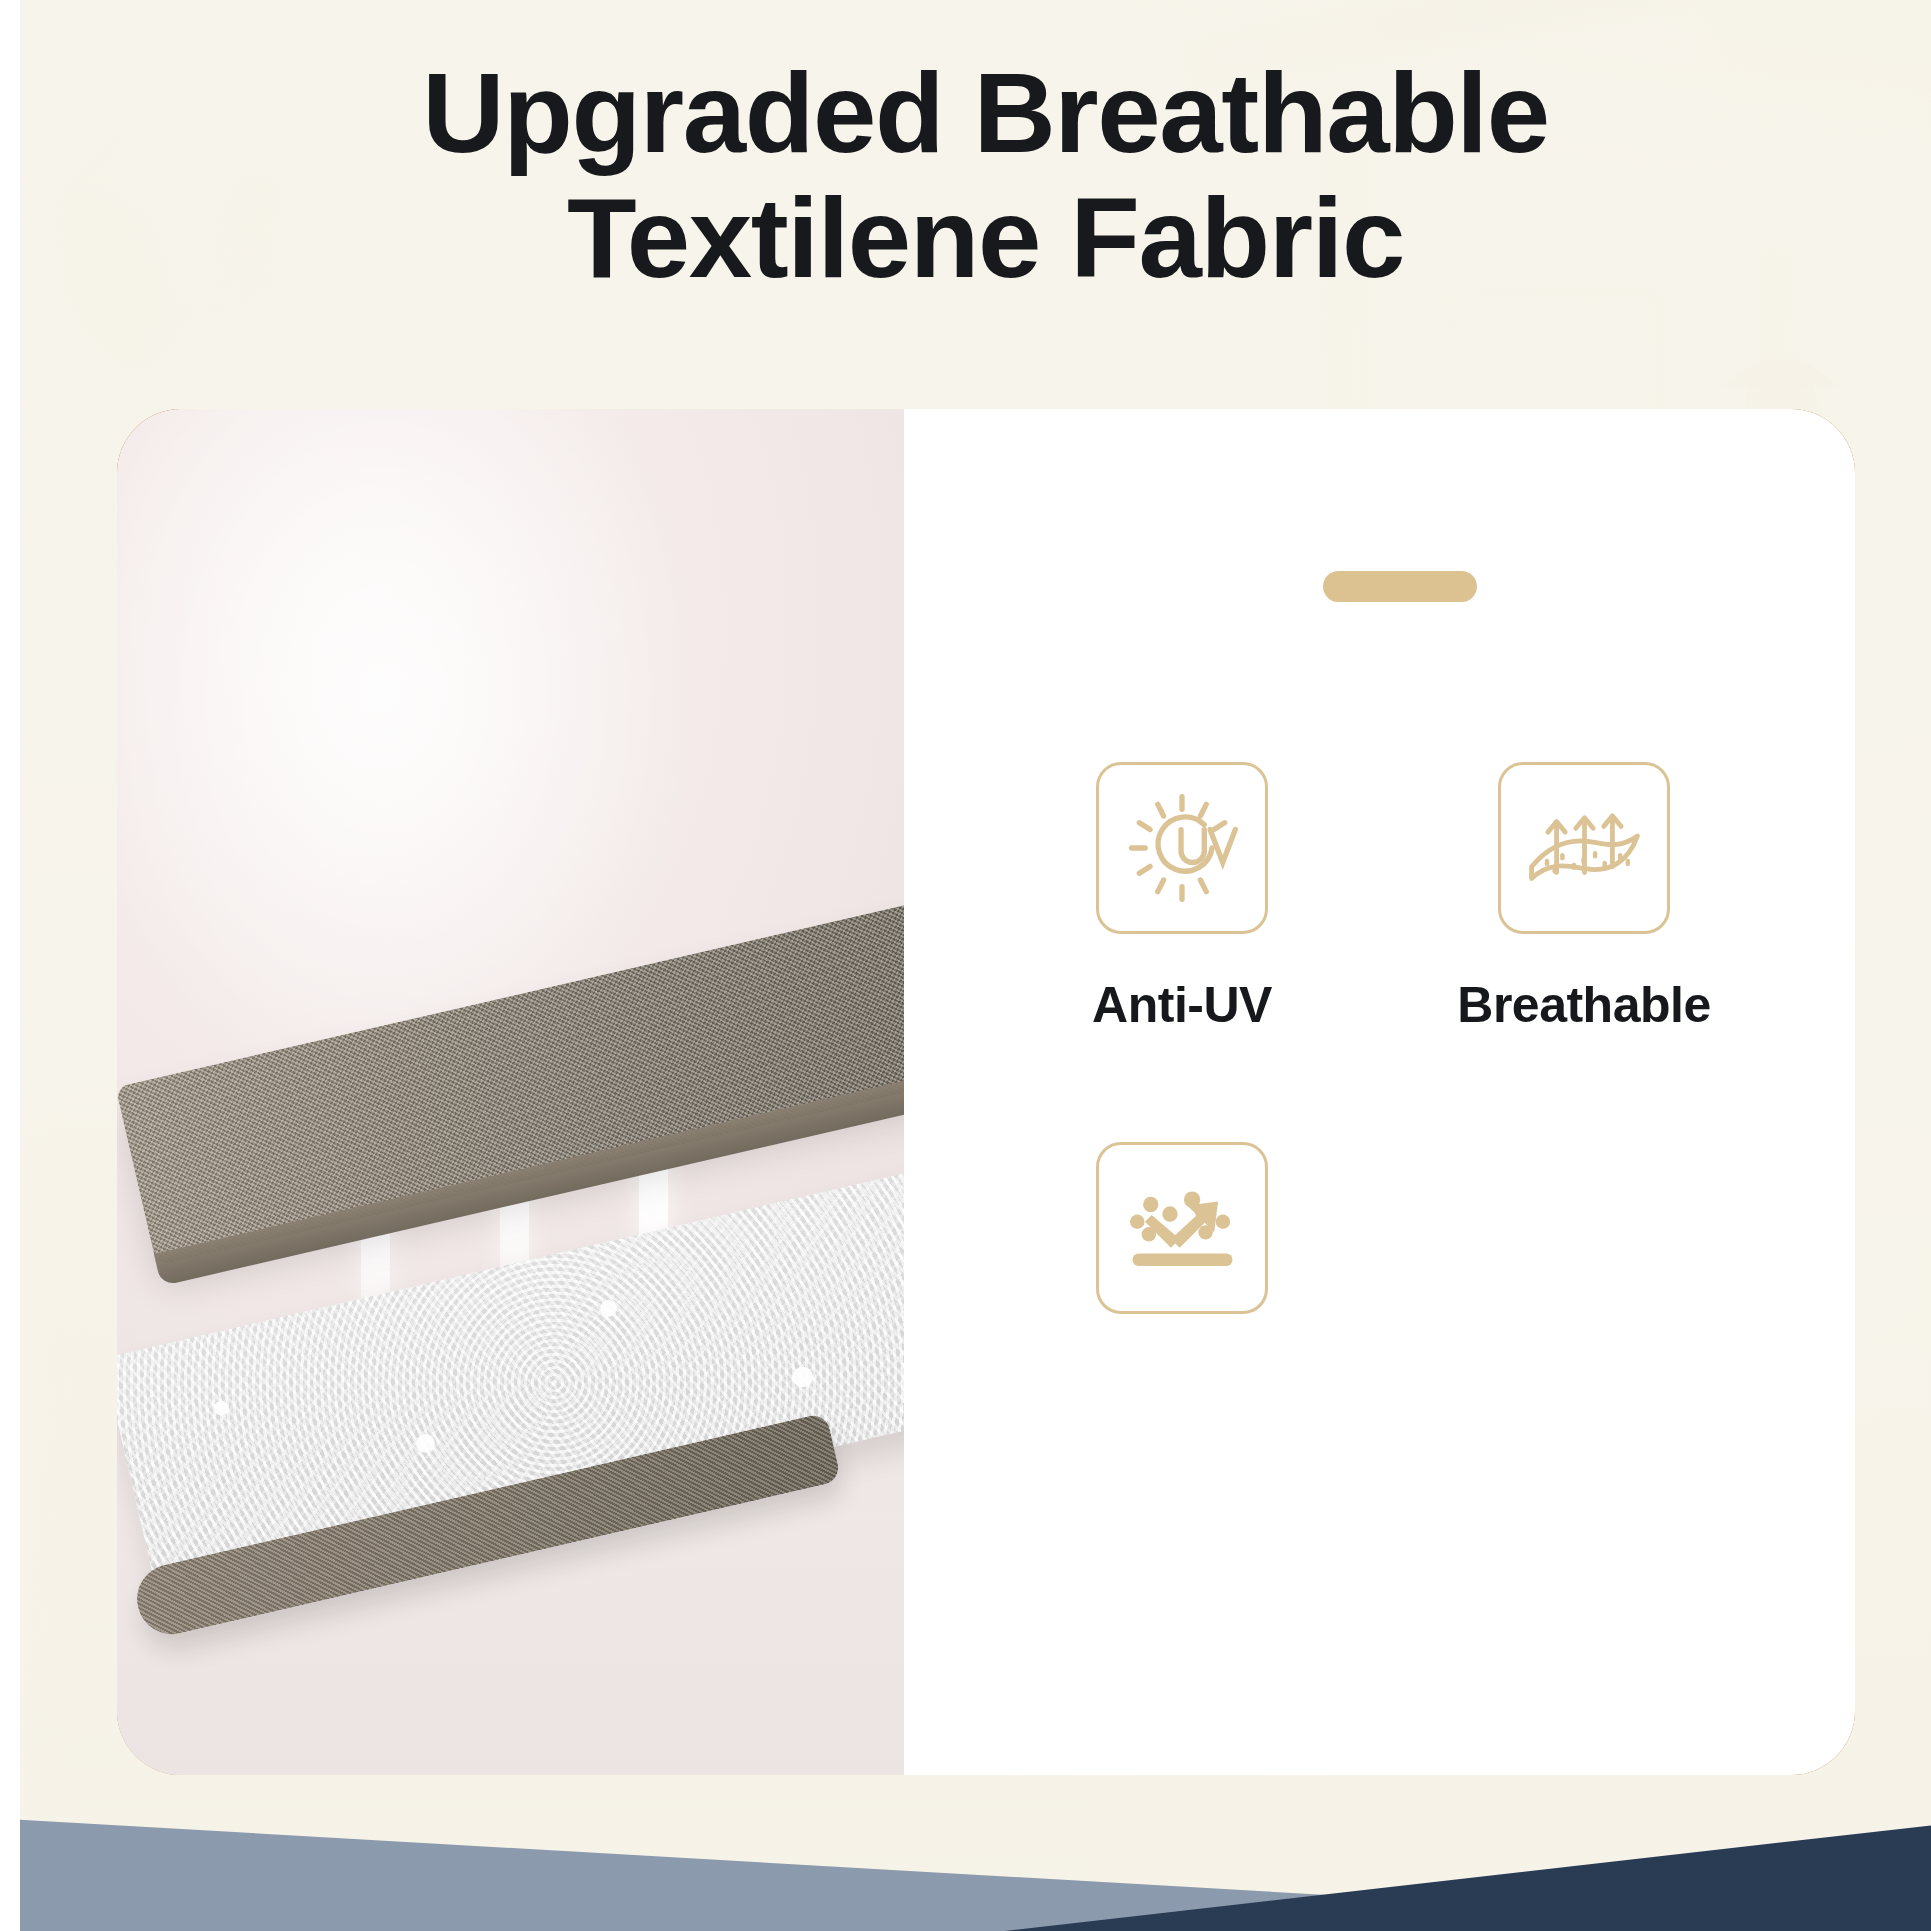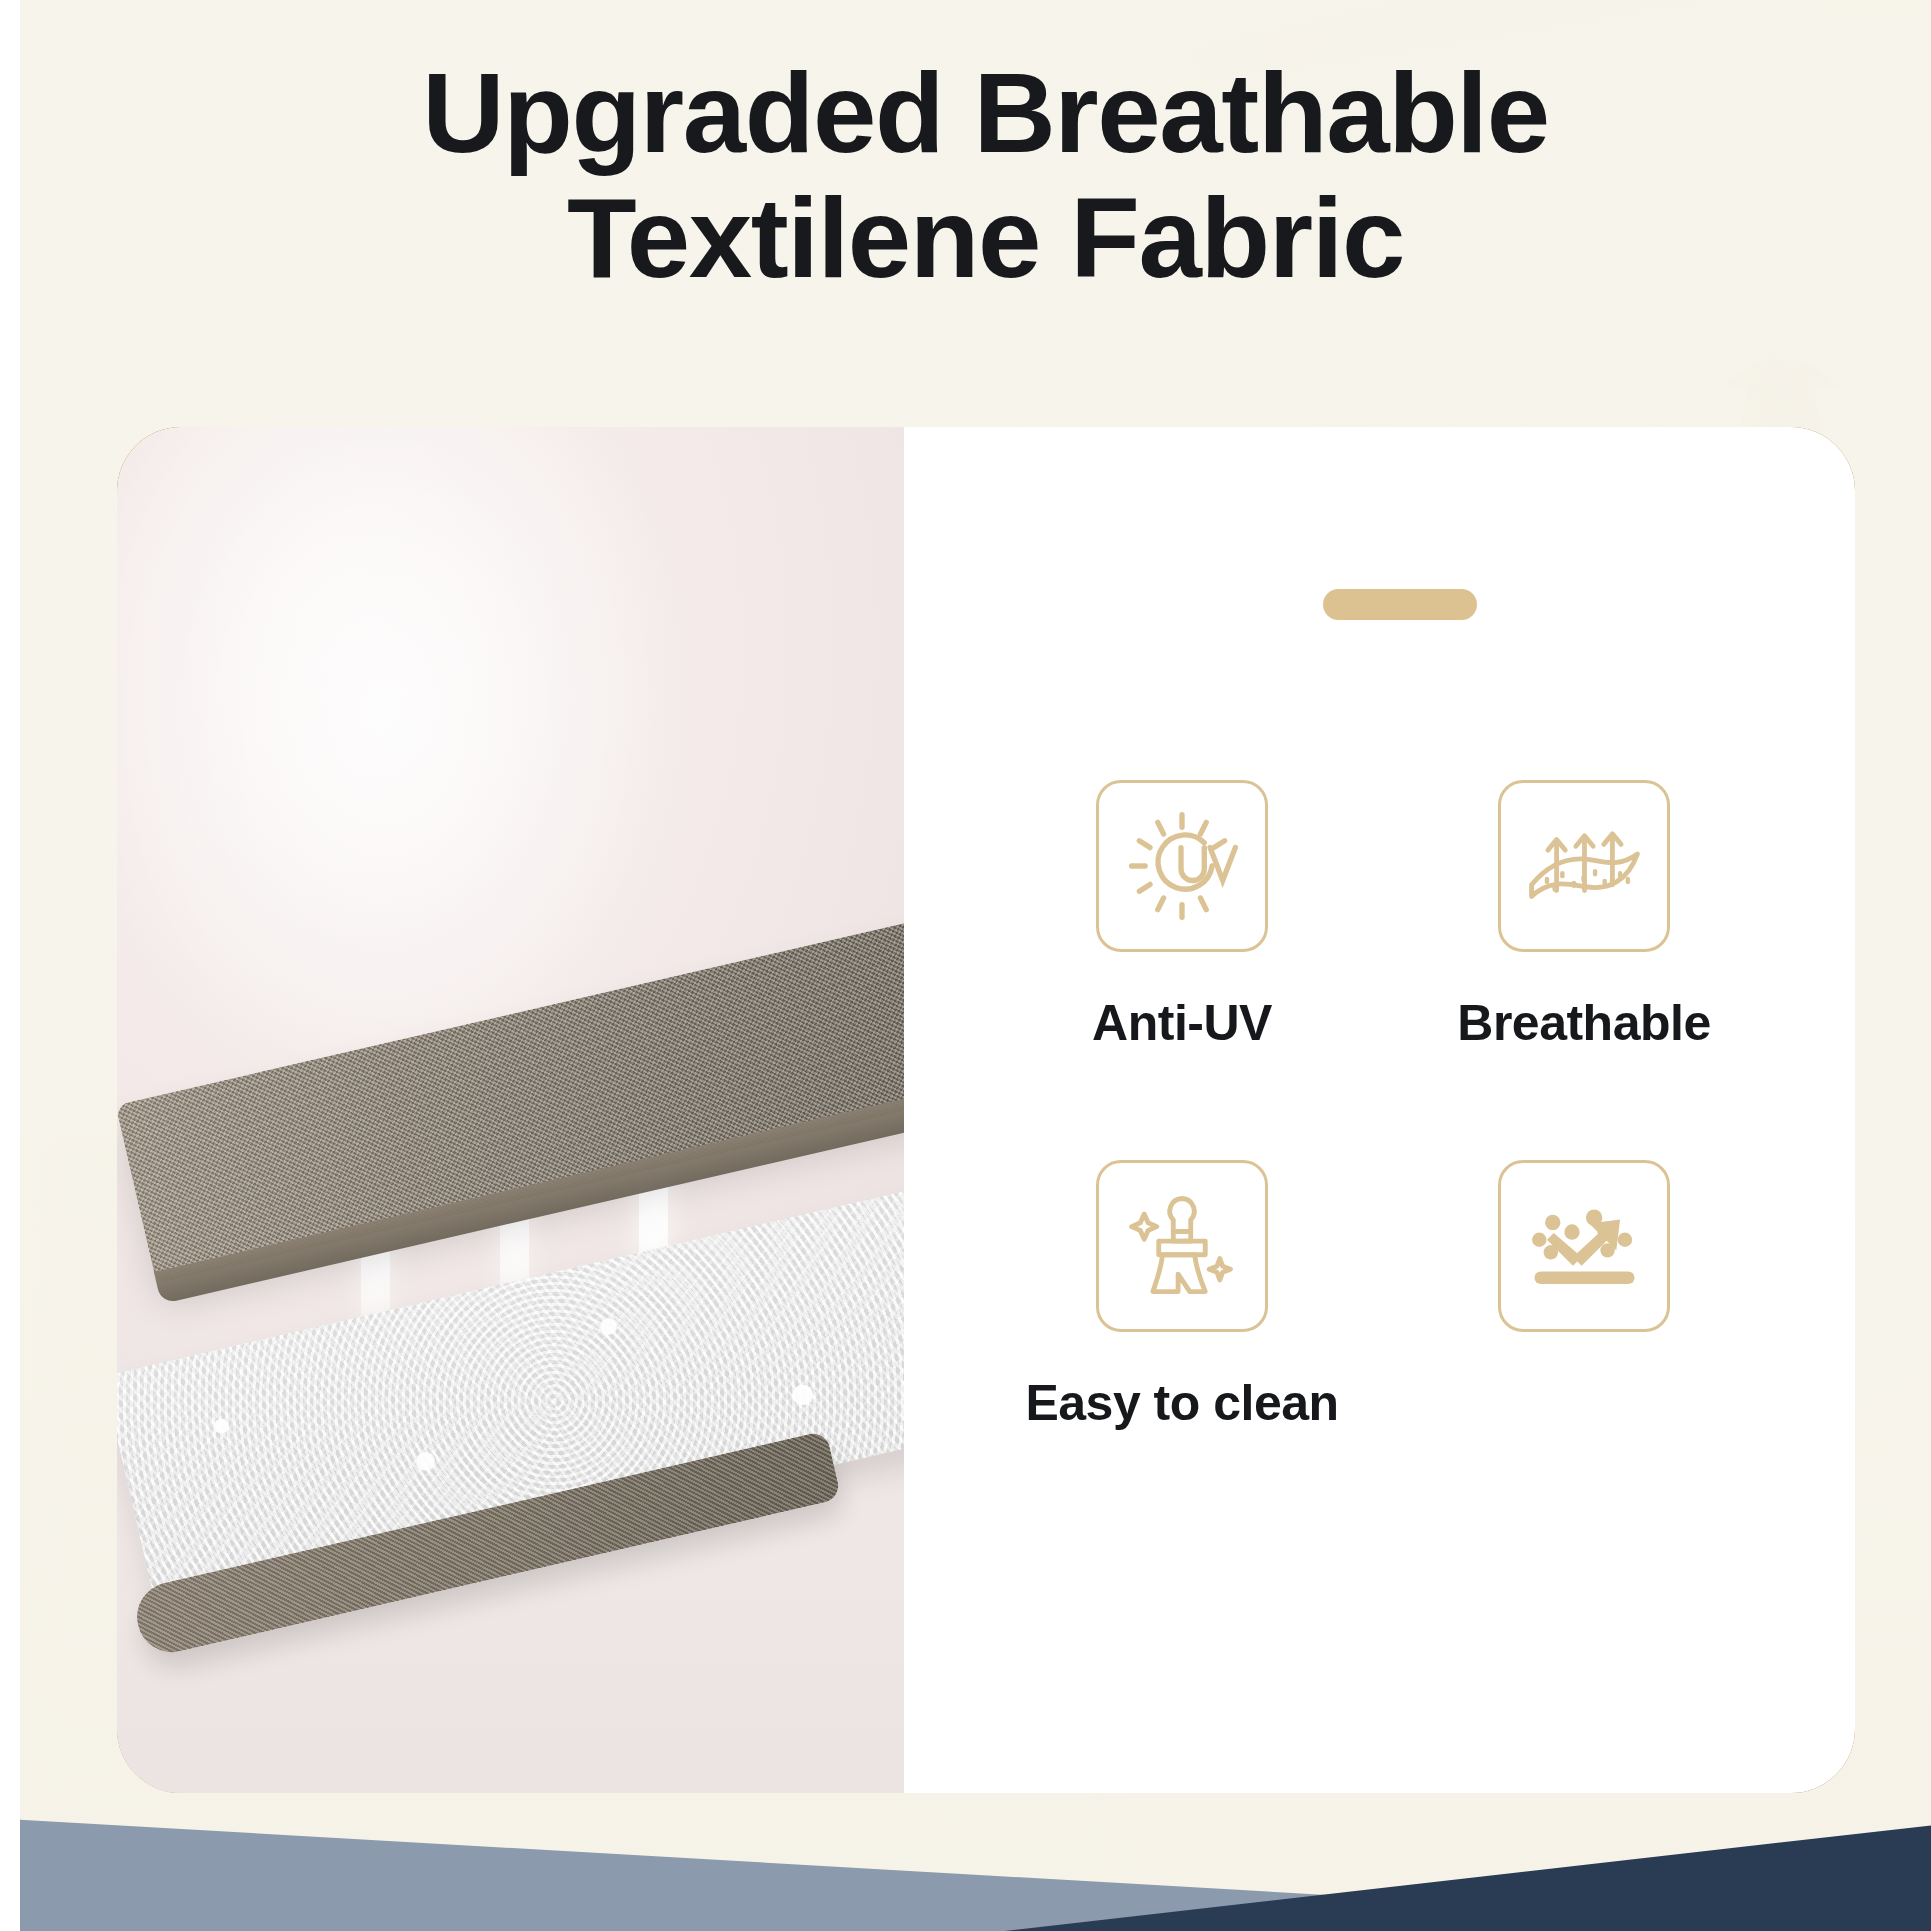--- a/index.html
+++ b/index.html
@@ -123,21 +123,21 @@
     font-size:114px;
     line-height:1.10;
     letter-spacing:-1.4px;
     z-index:6;
     white-space:pre-line;
   }
 
   
   .card {
     position:absolute;
-    left:97px; top:427px;
+    left:97px; top:409px;
     width:1738px; height:1366px;
     border-radius:64px;
     overflow:hidden;
     background:#a16207;
     z-index:5;
     display:flex;
   }
 
   
   .photo-panel {
@@ -406,33 +406,20 @@
                 <line x1="104" y1="74" x2="104" y2="77"></line>
                 <line x1="36" y1="88" x2="36" y2="91"></line>
                 <line x1="66" y1="78" x2="66" y2="81"></line>
                 <line x1="112" y1="80" x2="112" y2="83"></line>
               </g>
             </svg>
           </div>
           <div class="feature-label">Breathable</div>
         </div>
 
-        <div class="feature">
-          <div class="icon-box">
-            <svg width="126" height="126" viewBox="0 0 130 130" fill="none" stroke="#dbc396" stroke-width="5" stroke-linecap="round" stroke-linejoin="round">
-              <path d="M65 16a13 13 0 0 1 9 22v12h-18V38a13 13 0 0 1 9-22z"></path>
-              <path d="M56 50h18v10h-18z"></path>
-              <path d="M41 60h48v14H41z"></path>
-              <path d="M45 74c-2 16-6 26-10 38h26v-18l12 18h16c-5-12-9-22-11-38z"></path>
-              <path d="M26 32l4 9 9 4-9 4-4 9-4-9-9-4 9-4z"></path>
-              <path d="M104 78l3 8 8 3-8 3-3 8-3-8-8-3 8-3z"></path>
-            </svg>
-          </div>
-          <div class="feature-label">Easy to clean</div>
-        </div>
 
         <div class="feature">
           <div class="icon-box">
             <svg width="127" height="127" viewBox="0 0 132 132" fill="#dbc396">
               <path d="M34 52l-7 7 27 27 9-9z"></path>
               <path d="M54 77l9 9 26-26 10 10 4-32-32 4 10 10z"></path>
               <rect x="14" y="92" width="104" height="13" rx="6.5"></rect>
               <circle cx="19" cy="59" r="7.5"></circle>
               <circle cx="33" cy="41" r="8"></circle>
               <circle cx="31" cy="72" r="7.5"></circle>

